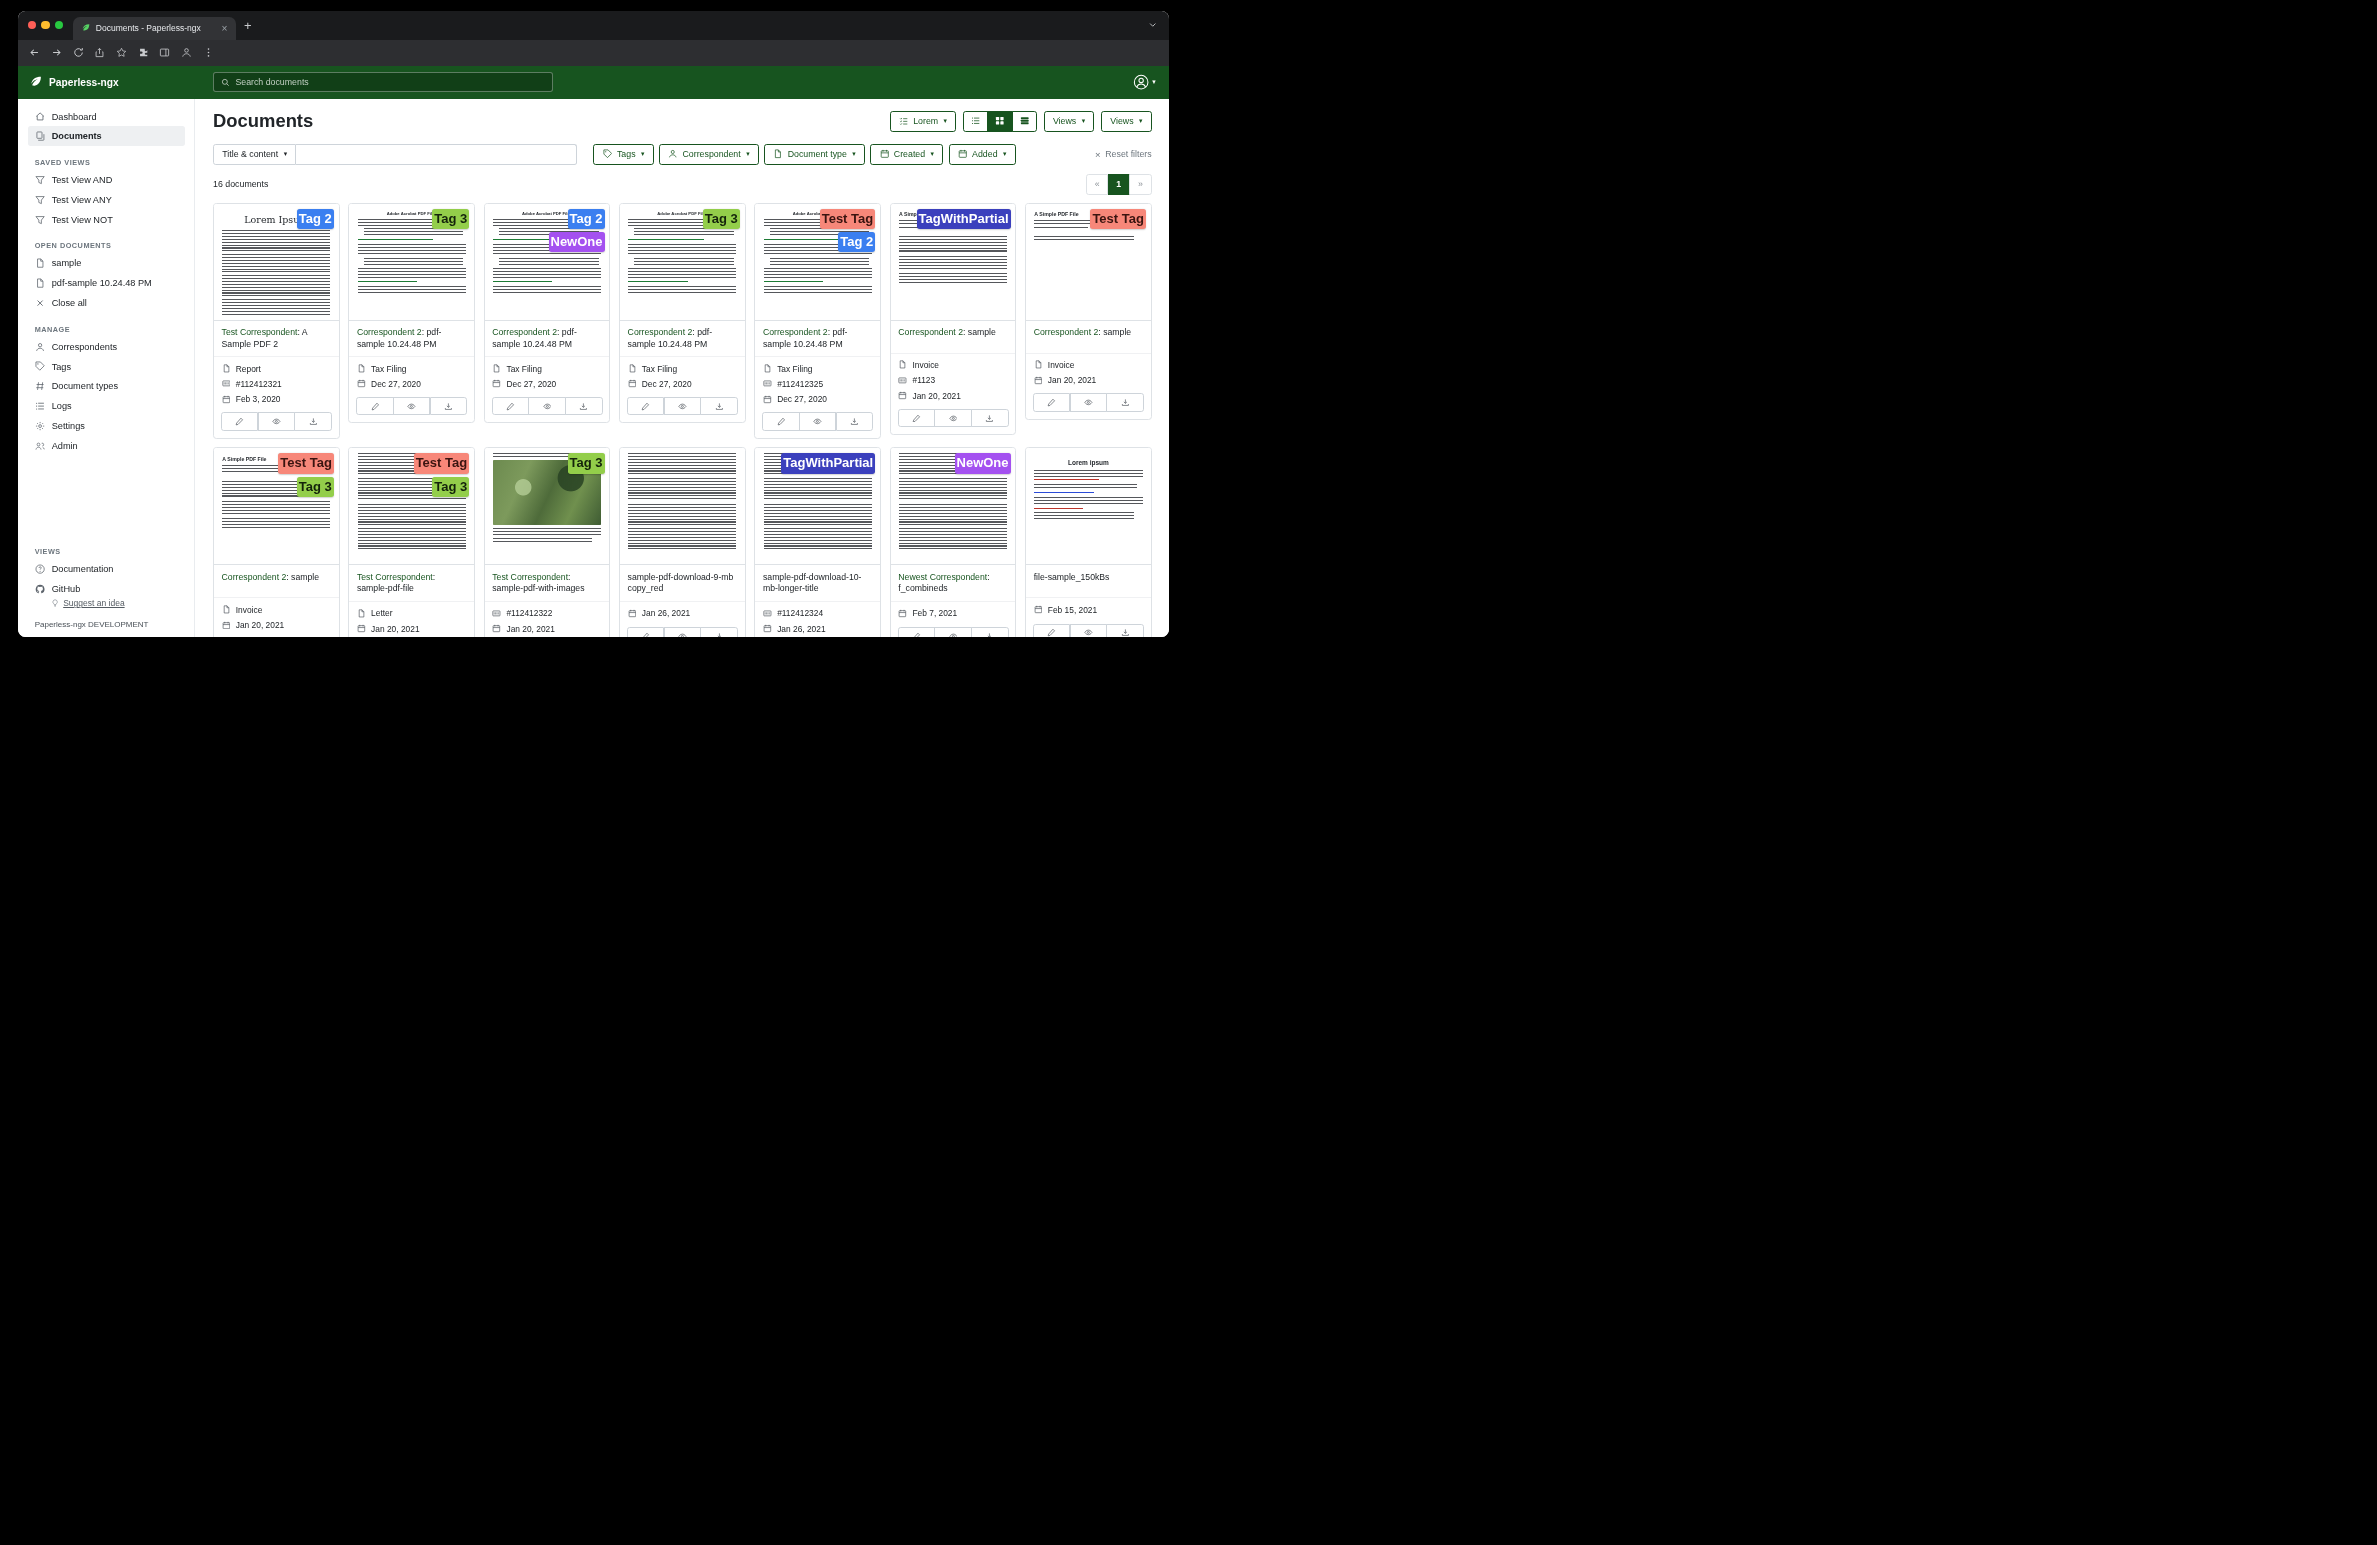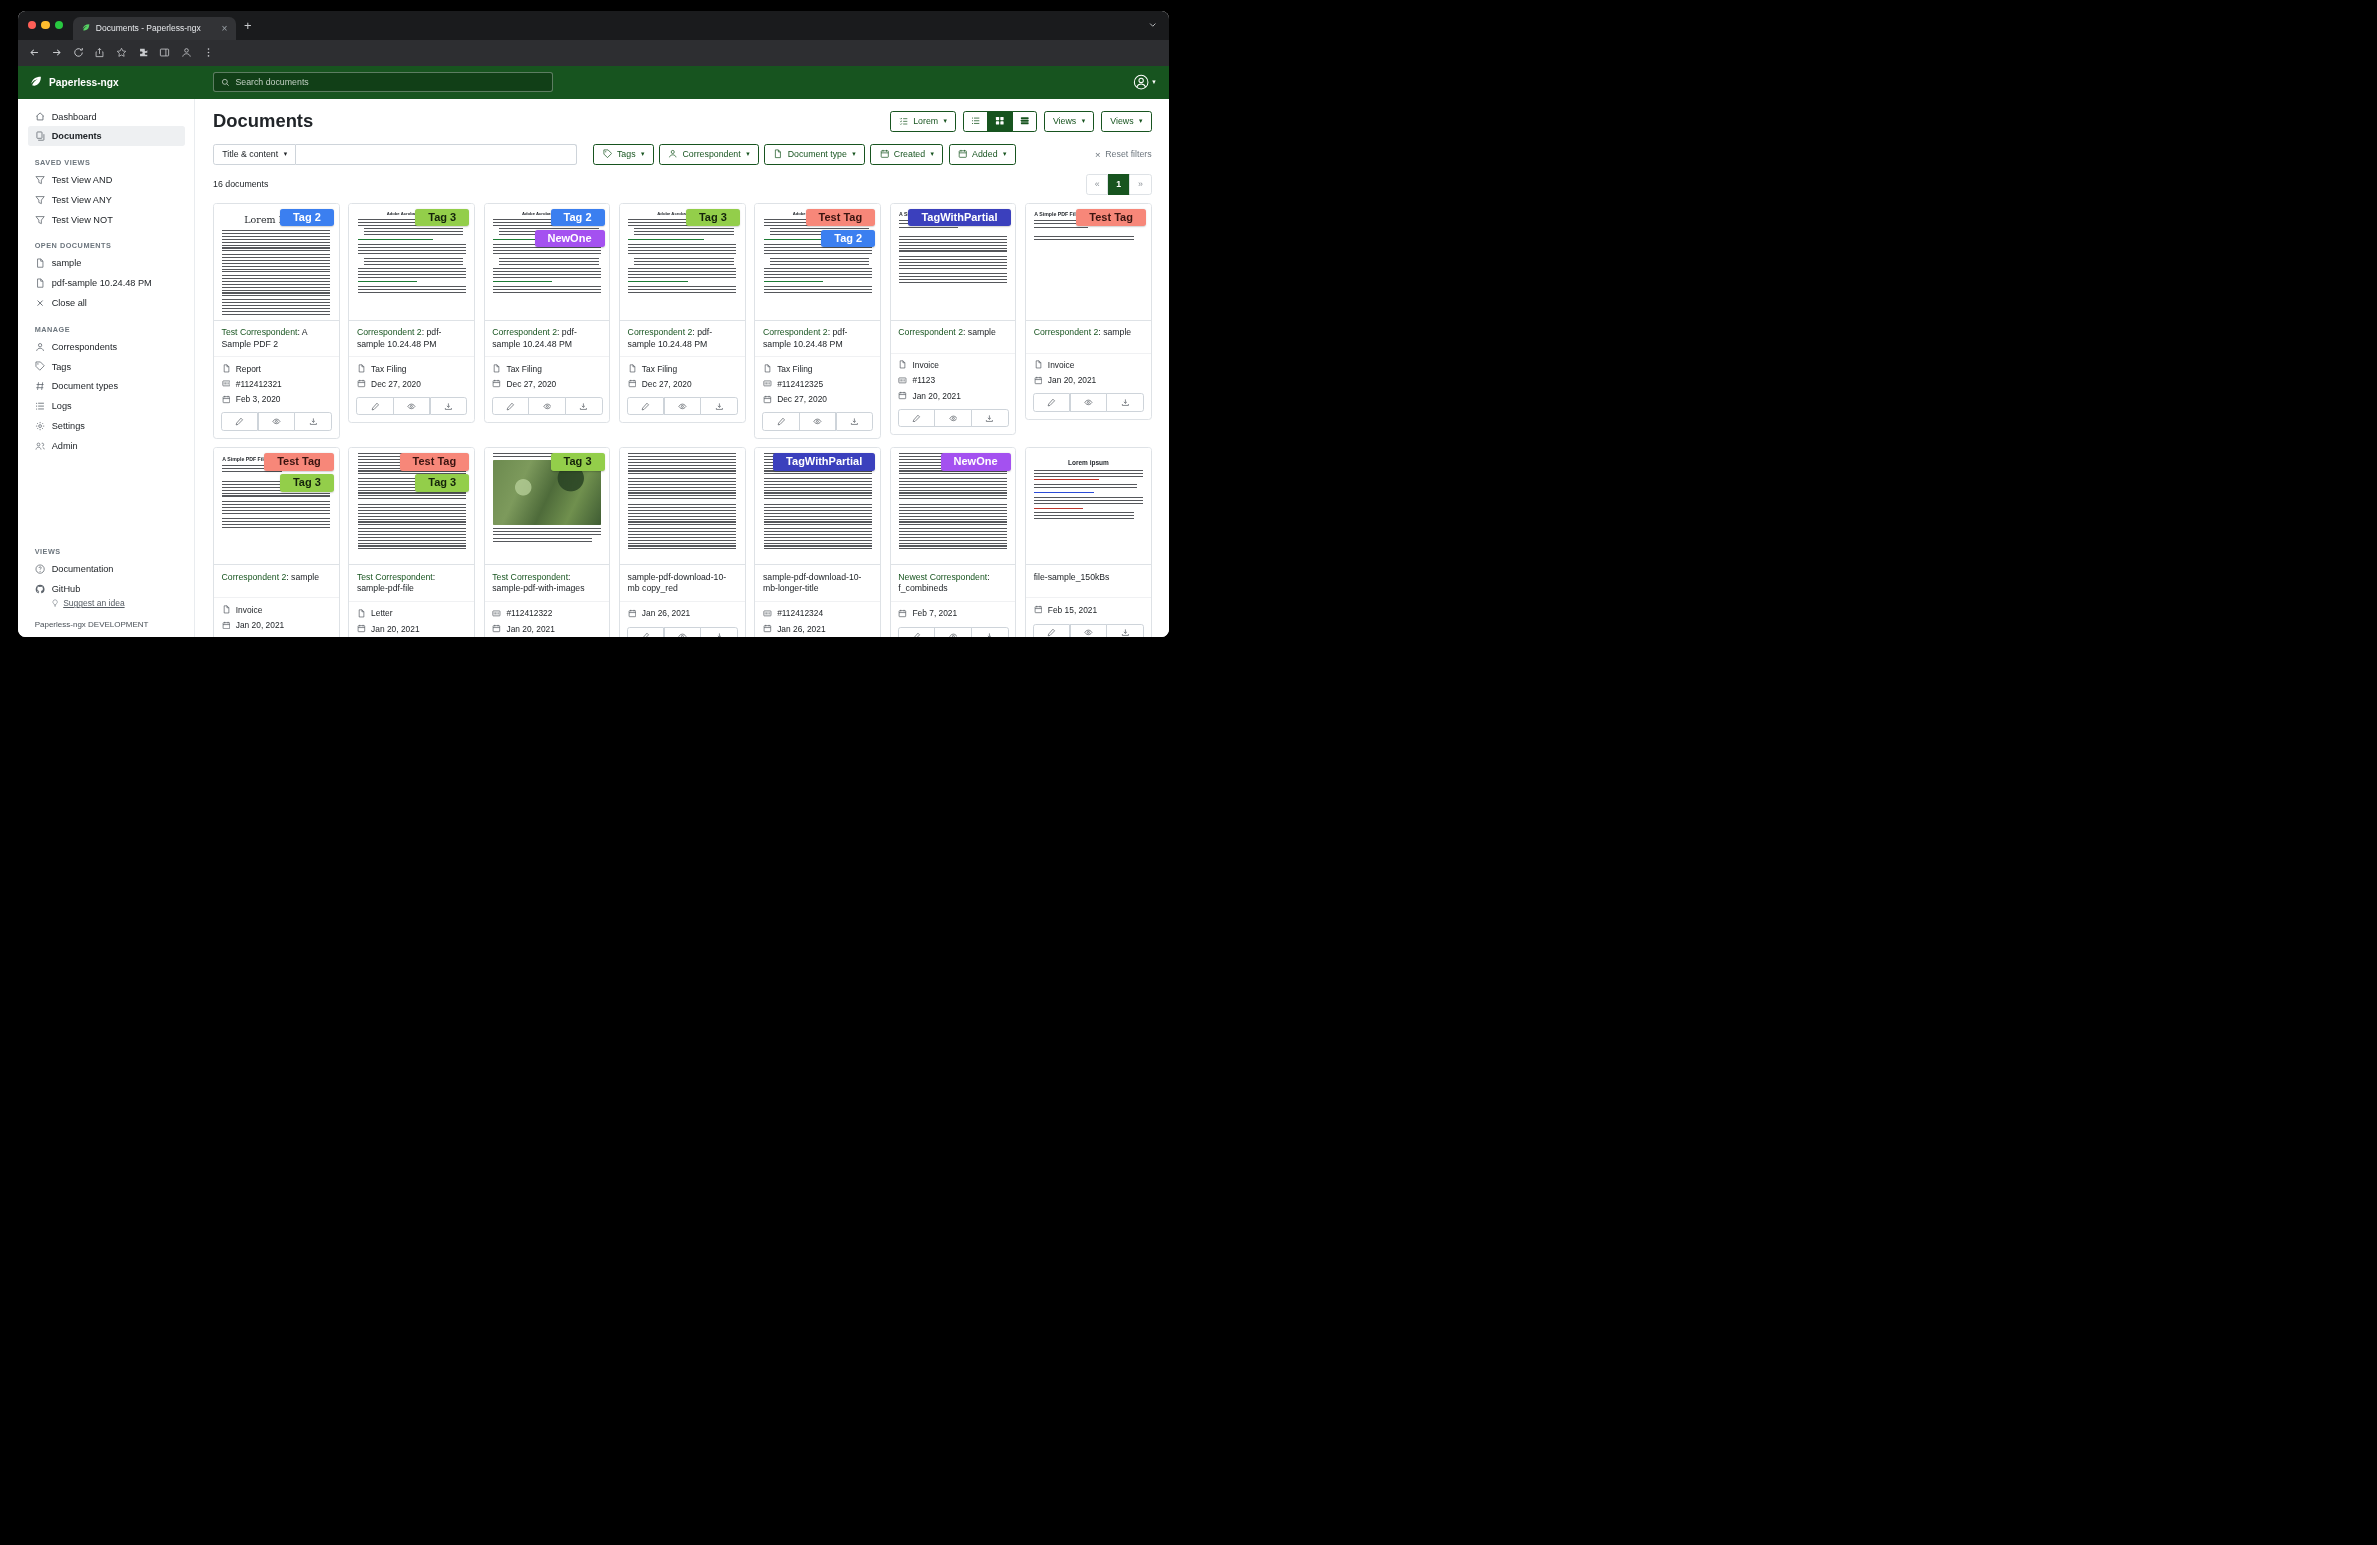--- a/index.html
+++ b/index.html
@@ -95,21 +95,21 @@
   .pg:first-child { border-radius:2.7px 0 0 2.7px; margin-left:0;}
   .pg:last-child { border-radius:0 2.7px 2.7px 0; }
   .pg.active { background:#17541f; border-color:#17541f; color:#fff; font-weight:600;}
 
   
   .doc-grid { display:grid; grid-template-columns:repeat(7, 1fr); gap:8.8px; align-items:start;}
   .doc-card { border:0.7px solid #dee2e6; border-radius:3.4px; overflow:hidden; background:#fff; display:flex; flex-direction:column;}
   .thumb { position:relative; height:117px; border-bottom:0.7px solid #dee2e6; background:#fff; overflow:hidden; cursor:pointer;}
   .thumb-page { position:absolute; left:8.2px; right:8.2px; top:4.1px; bottom:0; }
   .thumb-tags { position:absolute; top:4.8px; right:4.8px; display:flex; flex-direction:column; align-items:flex-end; gap:3.4px; }
-  .doc-tag { font-size:11px; font-weight:700; padding:2px 13px; border-radius:2.7px; line-height:1.25; cursor:pointer;
+  .doc-tag { font-size:13px; font-weight:700; padding:2px 2px; border-radius:2.7px; line-height:1.25; cursor:pointer;
              box-shadow:0 0.7px 1.4px rgba(0,0,0,.18); white-space:nowrap;}
   .doc-title { padding:6.1px 7.5px; font-size:8.7px; line-height:1.35; min-height:33px; border-bottom:0.7px solid #f0f1f3; color:#212529; word-break:break-word;}
   .doc-link { color:#17541f; cursor:pointer; }
   .doc-meta { padding:6.1px 7.5px 3.4px; display:flex; flex-direction:column; gap:5.4px; flex:1; min-height:20.4px;}
   .meta-row { display:flex; align-items:center; gap:5.4px; font-size:8.4px; color:#212529; }
   .meta-row .mi { width:8.8px; height:8.8px; color:#495057; display:inline-flex; flex:none;}
   .meta-row .mi svg { width:8.8px; height:8.8px; }
   .doc-actions { padding:4.8px 6.8px 6.8px; }
   .action-group { display:flex; }
   .action-btn { flex:1; height:18.4px; border:0.7px solid #ced4da; background:#fff; color:#495057; display:flex;
@@ -1173,21 +1173,21 @@
               <div class="doc-card">
     <div class="thumb">
       <div class="thumb-page thumb-dense">
                     <div class="stripes" style="height: 22px; margin-top: 0px; width: 100%;"></div>
                     <div class="stripes" style="height: 23px; margin-top: 3.4px; width: 100%;"></div>
                     <div class="stripes" style="height: 20.4px; margin-top: 3.4px; width: 100%;"></div>
                     <div class="stripes" style="height: 22px; margin-top: 3.4px; width: 100%;"></div>
                   </div>
       <div class="thumb-tags"></div>
     </div>
-    <div class="doc-title"><span>sample-pdf-download-10-mb copy_red</span></div>
+    <div class="doc-title"><span>sample-pdf-download-9-mb copy_red</span></div>
     <div class="doc-meta">
                   <div class="meta-row">
                     <span class="mi">
                       <svg viewBox="0 0 16 16">
                         <rect x="2" y="3" width="12" height="11" rx="1" fill="none" stroke="currentColor" stroke-width="1.2"></rect>
                         <path d="M2 6.5h12M5 1.5v3M11 1.5v3" stroke="currentColor" stroke-width="1.2"></path>
                       </svg>
                     </span>
                     <span>Jan 26, 2021</span>
                   </div>

